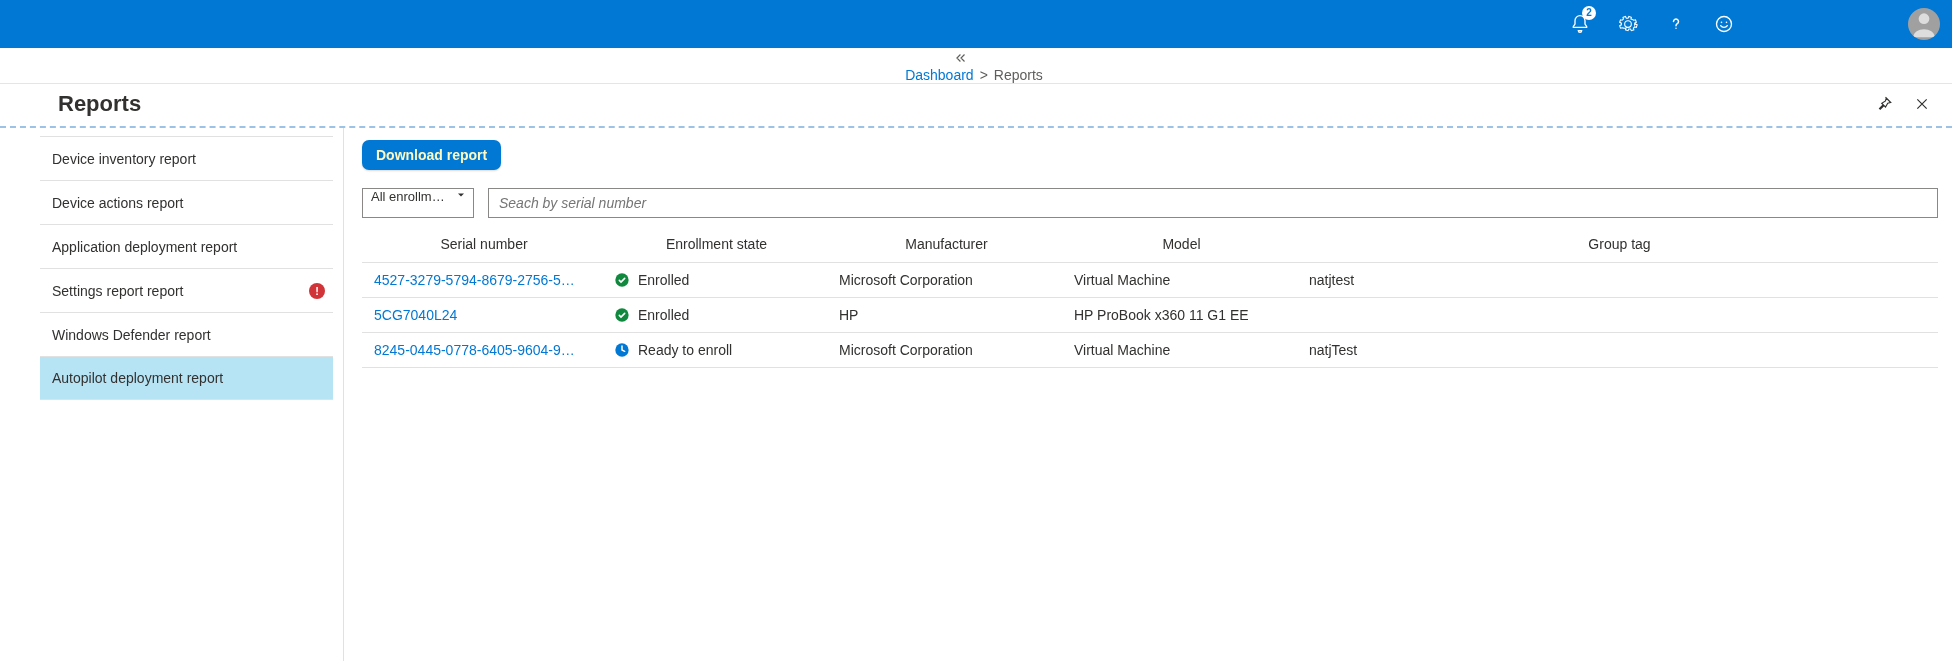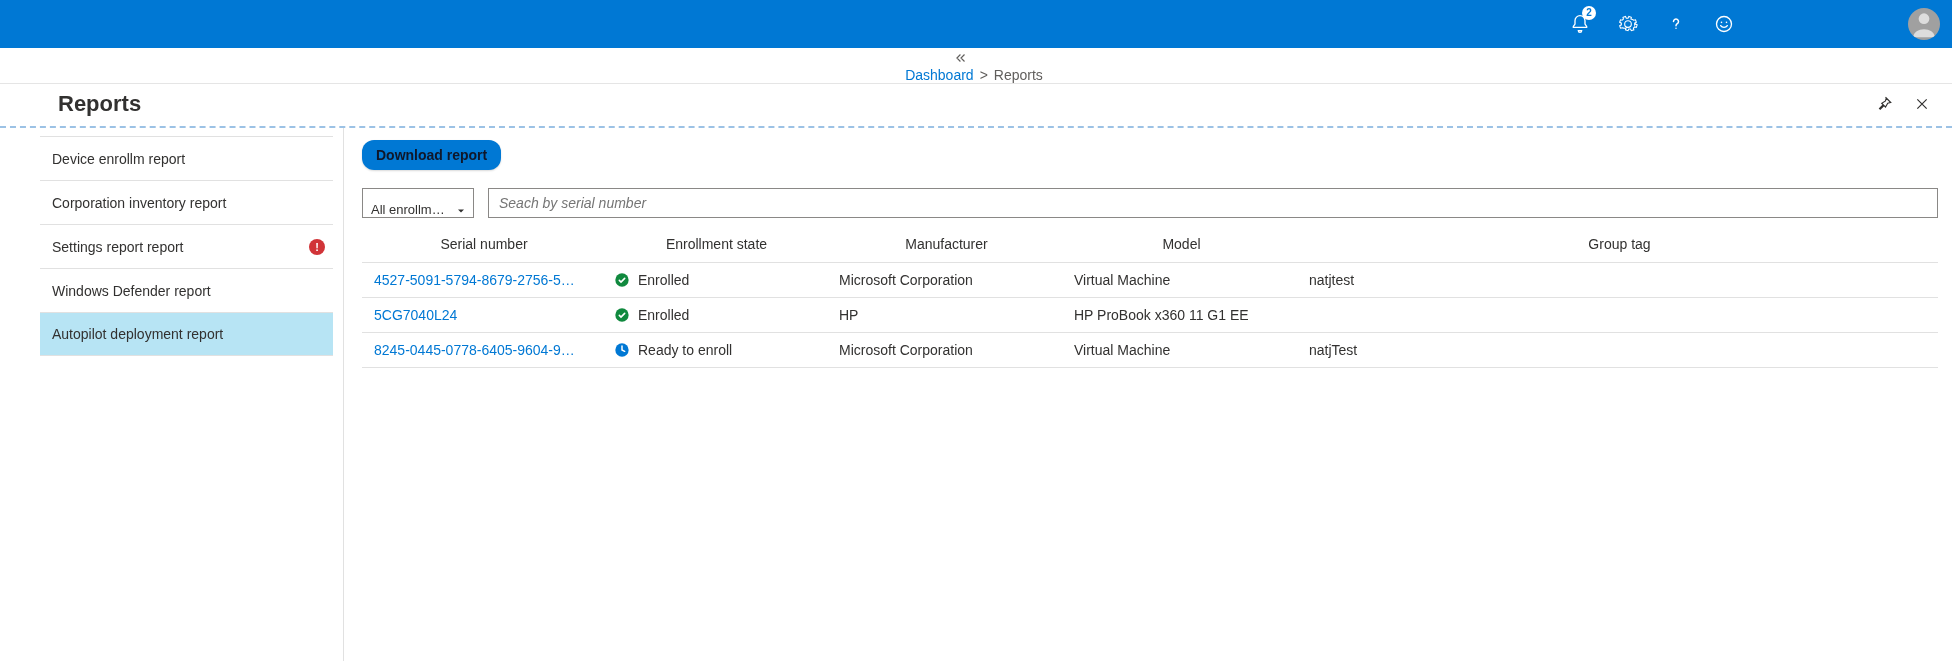--- a/index.html
+++ b/index.html
@@ -90,30 +90,30 @@
   .side-item .err-icon {
     width:16px; height:16px; border-radius:50%;
     background:#d13438; color:#fff; font-size:11px; font-weight:700;
     display:flex; align-items:center; justify-content:center;
   }
 
   
   .detail { flex:1; padding: 12px 14px 0 18px; overflow:auto; }
   .dl-btn {
     display:inline-block;
-    background:#0078d4; color:#0f172a; border:none;
+    background:#0078d4; color:#fef9c3; border:none;
     font-size:14px; font-weight:600;
-    padding: 7px 14px; border-radius:12px; cursor:pointer;
+    padding: 7px 14px; border-radius:7px; cursor:pointer;
     box-shadow: 0 1px 2px rgba(0,0,0,0.15);
   }
   .filters { display:flex; gap:14px; margin-top:18px; }
   .select {
     width: 112px; height: 30px;
     border:1px solid #8a8886;
-    display:flex; align-items:flex-end; justify-content:space-between;
+    display:flex; align-items:flex-start; justify-content:space-between;
     padding: 0 6px 0 8px; cursor:pointer; font-size:13px;
     white-space:nowrap; overflow:hidden;
   }
   .select .sel-text { overflow:hidden; text-overflow:ellipsis; }
   .select svg { flex:none; fill:#323130; }
   .search {
     flex:1; height:30px; border:1px solid #8a8886;
     padding: 0 10px; font-size:14px; font-style:italic; color:#a16207;
   }
 
@@ -204,24 +204,27 @@
       <svg width="16" height="16" viewBox="0 0 24 24">
         <path d="M5 5l14 14M19 5L5 19" stroke-width="1.8"></path>
       </svg>
     </div>
   </div>
 </div>
 
 <div class="main">
   <div class="sidebar" id="sidebar">
       <div class="side-item">
-        <span>Device enrollm report</span>
-      </div>
-      <div class="side-item">
-        <span>Corporation inventory report</span>
+        <span>Device inventory report</span>
+      </div>
+      <div class="side-item">
+        <span>Device actions report</span>
+      </div>
+      <div class="side-item">
+        <span>Application deployment report</span>
       </div>
       <div class="side-item">
         <span>Settings report report</span>
         <span class="err-icon">!</span>
       </div>
       <div class="side-item">
         <span>Windows Defender report</span>
       </div>
       <div class="side-item active">
         <span>Autopilot deployment report</span>
@@ -253,21 +256,21 @@
         <tr>
           <th>Serial number</th>
           <th>Enrollment state</th>
           <th>Manufacturer</th>
           <th>Model</th>
           <th>Group tag</th>
         </tr>
       </thead>
       <tbody id="tbody">
           <tr>
-            <td class="serial"><a>4527-5091-5794-8679-2756-5…</a></td>
+            <td class="serial"><a>4527-3279-5794-8679-2756-5…</a></td>
             <td>
               <div class="state-cell">
                 <svg class="state-ico ico-enrolled" viewBox="0 0 24 24">
                   <circle cx="12" cy="12" r="10"></circle>
                   <path d="M8 12.5l2.5 2.5L16 9.5" fill="none" stroke="#fff" stroke-width="2.4" stroke-linecap="round"></path>
                 </svg>
                 <span>Enrolled</span>
               </div>
             </td>
             <td>Microsoft Corporation</td>

